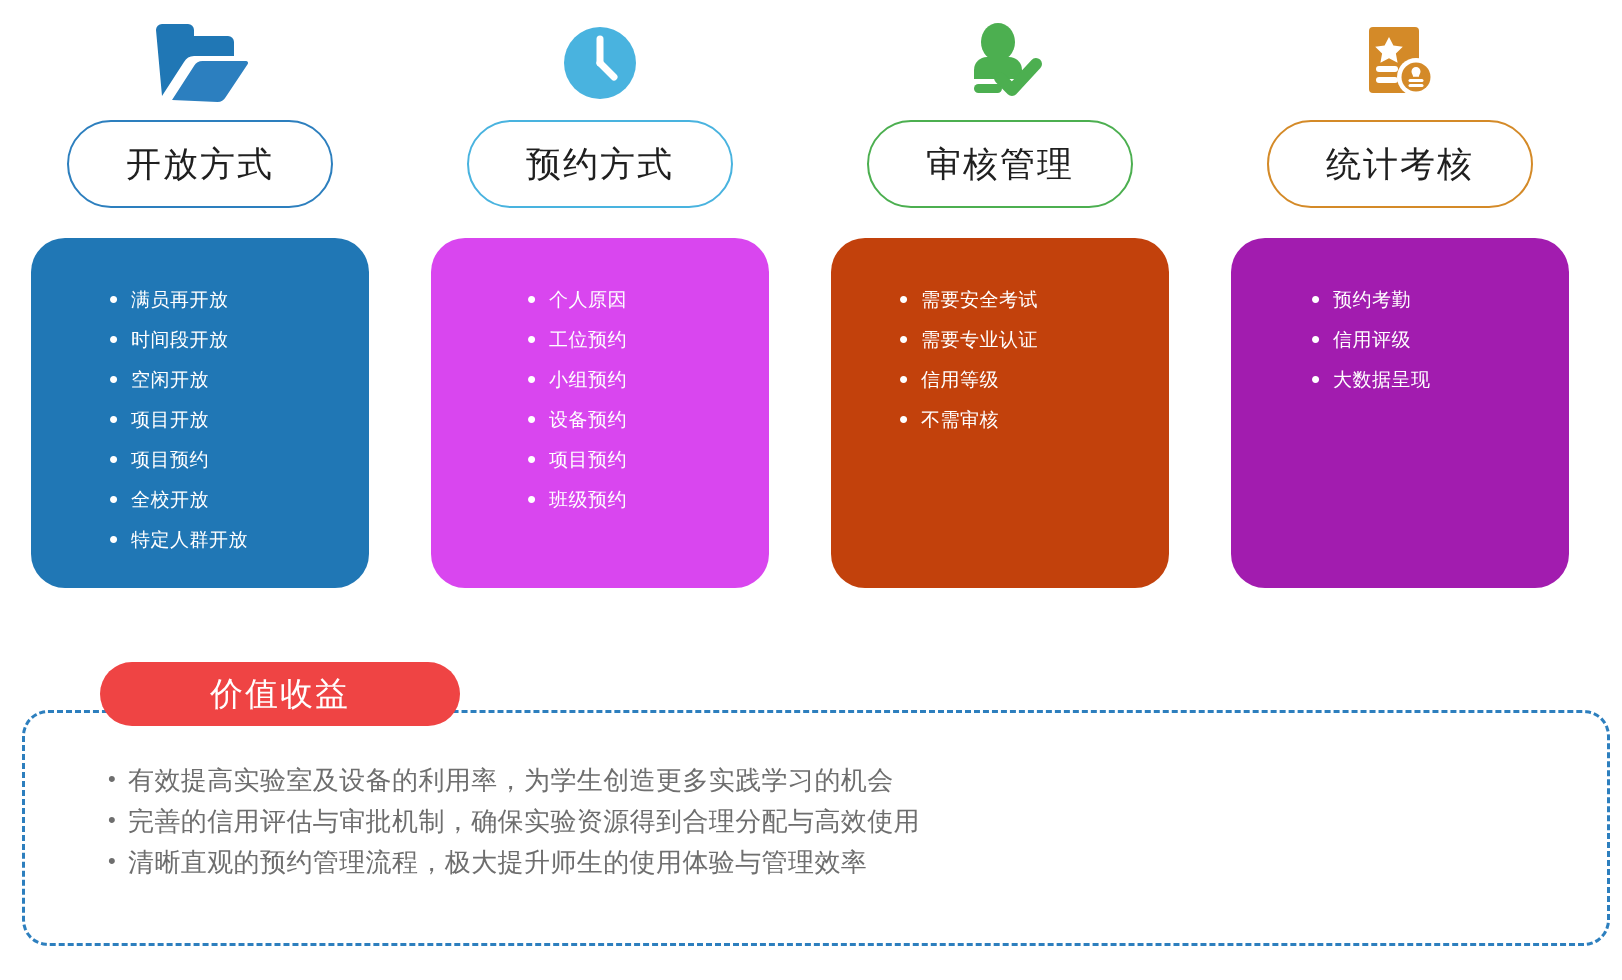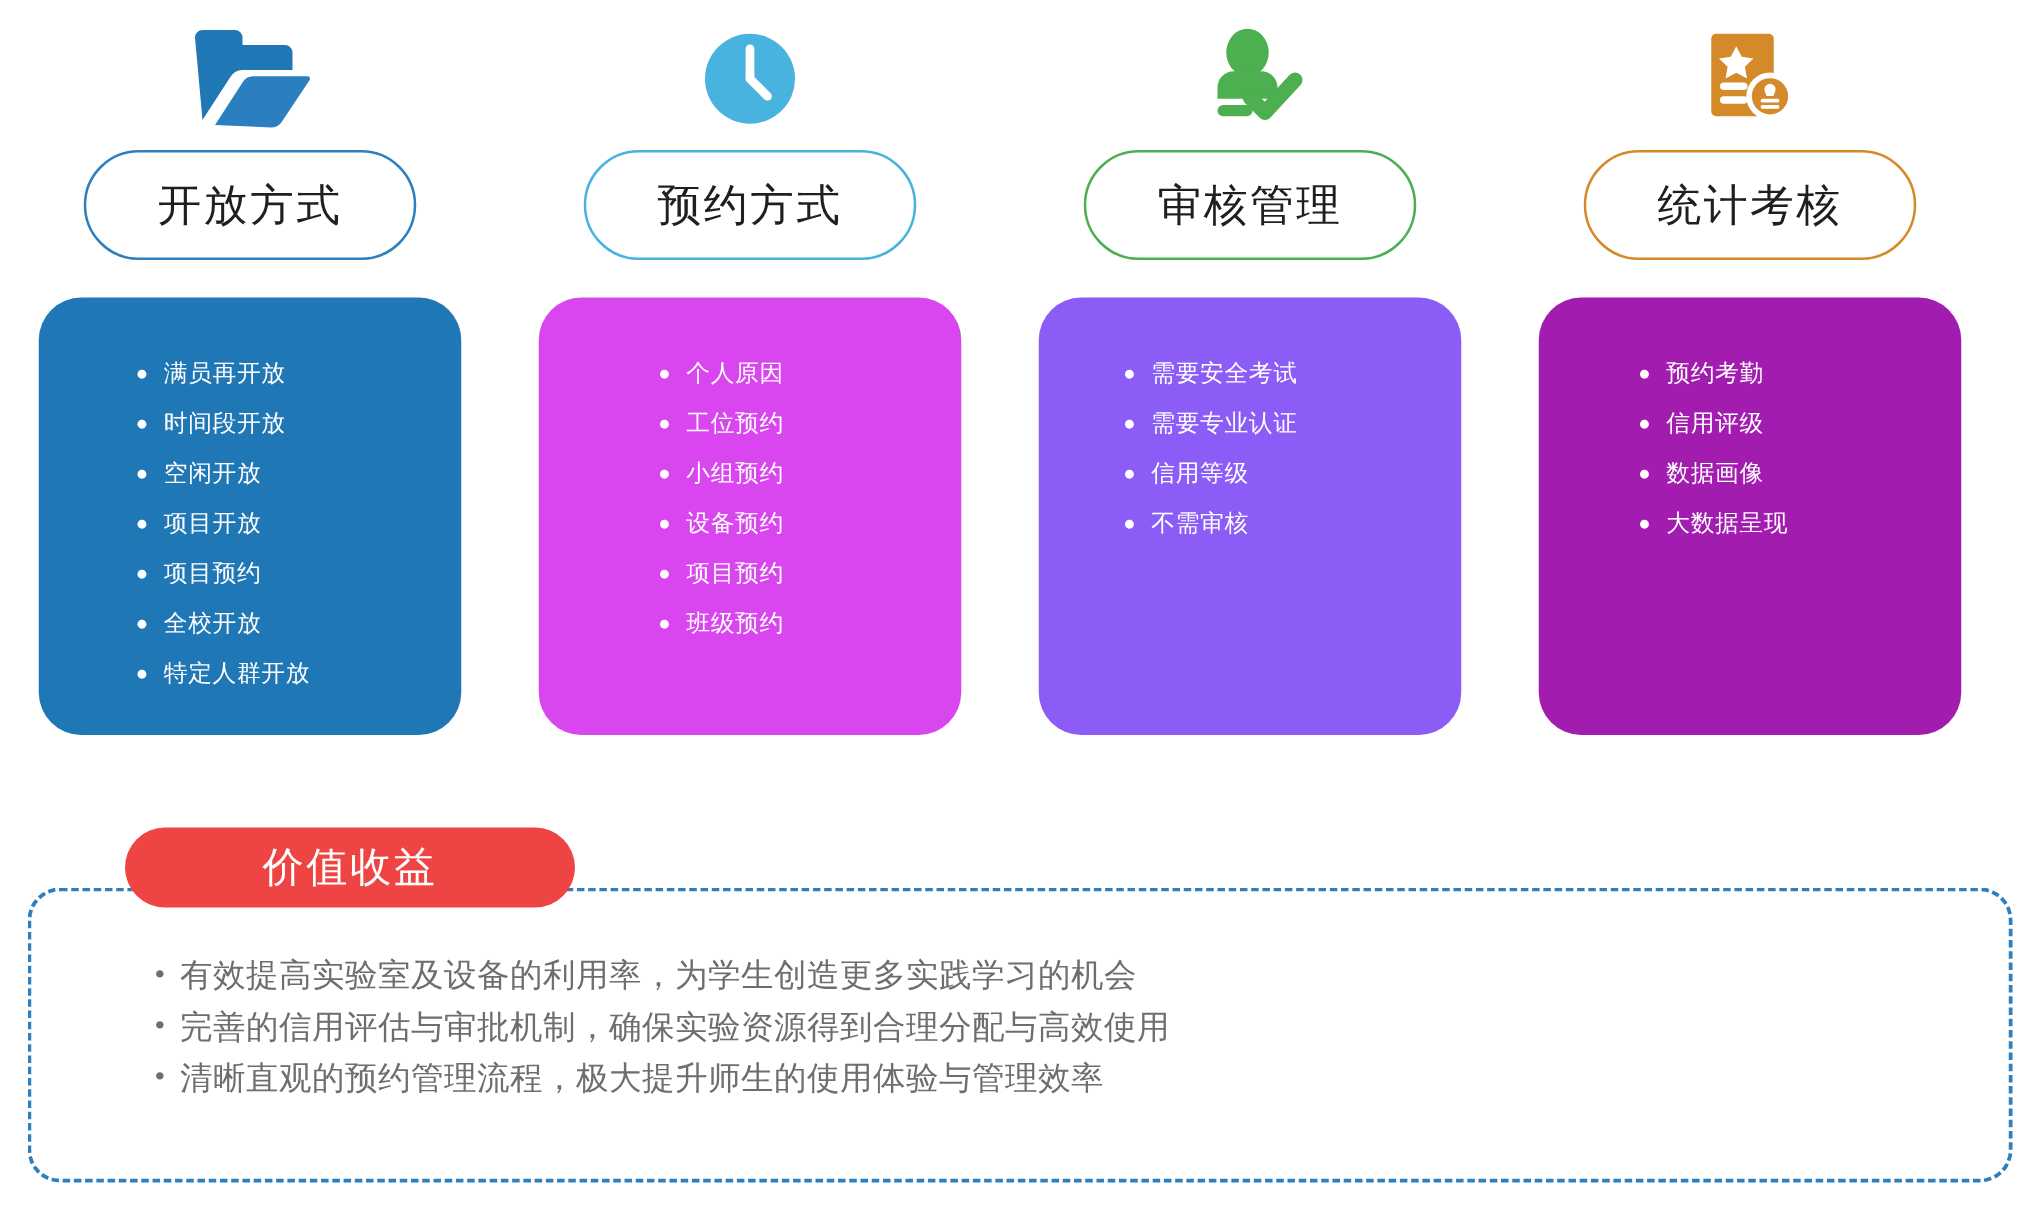--- a/index.html
+++ b/index.html
@@ -128,21 +128,21 @@
     color: #ffffff;
     display: flex;
     align-items: center;
     justify-content: center;
     font-size: 33px;
     letter-spacing: 2px;
     z-index: 3;
   }
   .value-list {
     position: absolute;
-    left: 124px;
+    left: 108px;
     top: 112px;
     margin: 0;
     padding: 0;
     list-style: none;
     z-index: 2;
   }
   .value-list li {
     color: #6e6e6e;
     font-size: 26px;
     line-height: 41px;
@@ -209,21 +209,21 @@
   <div class="column col-3">
     <div class="icon-wrap">
       <svg width="96" height="86" viewBox="0 0 96 86">
         <ellipse cx="46" cy="22" rx="17" ry="19" fill="#4caf50"></ellipse>
         <path d="M22 50 a13 13 0 0 1 13 -13 h22 a13 13 0 0 1 13 13 v9 h-48 z" fill="#4caf50"></path>
         <rect x="22" y="64" width="28" height="9" rx="4.5" fill="#4caf50"></rect>
         <path d="M48 58 l12 12 l24 -26" stroke="#4caf50" stroke-width="12" fill="none" stroke-linecap="round" stroke-linejoin="round"></path>
       </svg>
     </div>
     <div class="pill" style="border-color:#4caf50;">审核管理</div>
-    <div class="panel" style="background:#8b5cf6;">
+    <div class="panel" style="background:#c2410c;">
       <ul>
         <li>需要安全考试</li>
         <li>需要专业认证</li>
         <li>信用等级</li>
         <li>不需审核</li>
       </ul>
     </div>
   </div>
 
   <div class="column col-4">
@@ -238,21 +238,20 @@
         <path d="M59 47 a4.5 4.5 0 0 1 4.5 4.5 c0 2.2 -1.6 3.4 -1.6 5.2 h-5.8 c0 -1.8 -1.6 -3 -1.6 -5.2 a4.5 4.5 0 0 1 4.5 -4.5 z" fill="#ffffff"></path>
         <rect x="51.5" y="59" width="15" height="3" rx="1.5" fill="#ffffff"></rect>
         <rect x="51.5" y="64" width="15" height="3" rx="1.5" fill="#ffffff"></rect>
       </svg>
     </div>
     <div class="pill" style="border-color:#d48a28;">统计考核</div>
     <div class="panel" style="background:#a21caf;">
       <ul>
         <li>预约考勤</li>
         <li>信用评级</li>
-        <li>数据画像</li>
         <li>大数据呈现</li>
       </ul>
     </div>
   </div>
 
 </div>
 
 <div class="value-section">
   <div class="value-box"></div>
   <div class="value-badge">价值收益</div>

